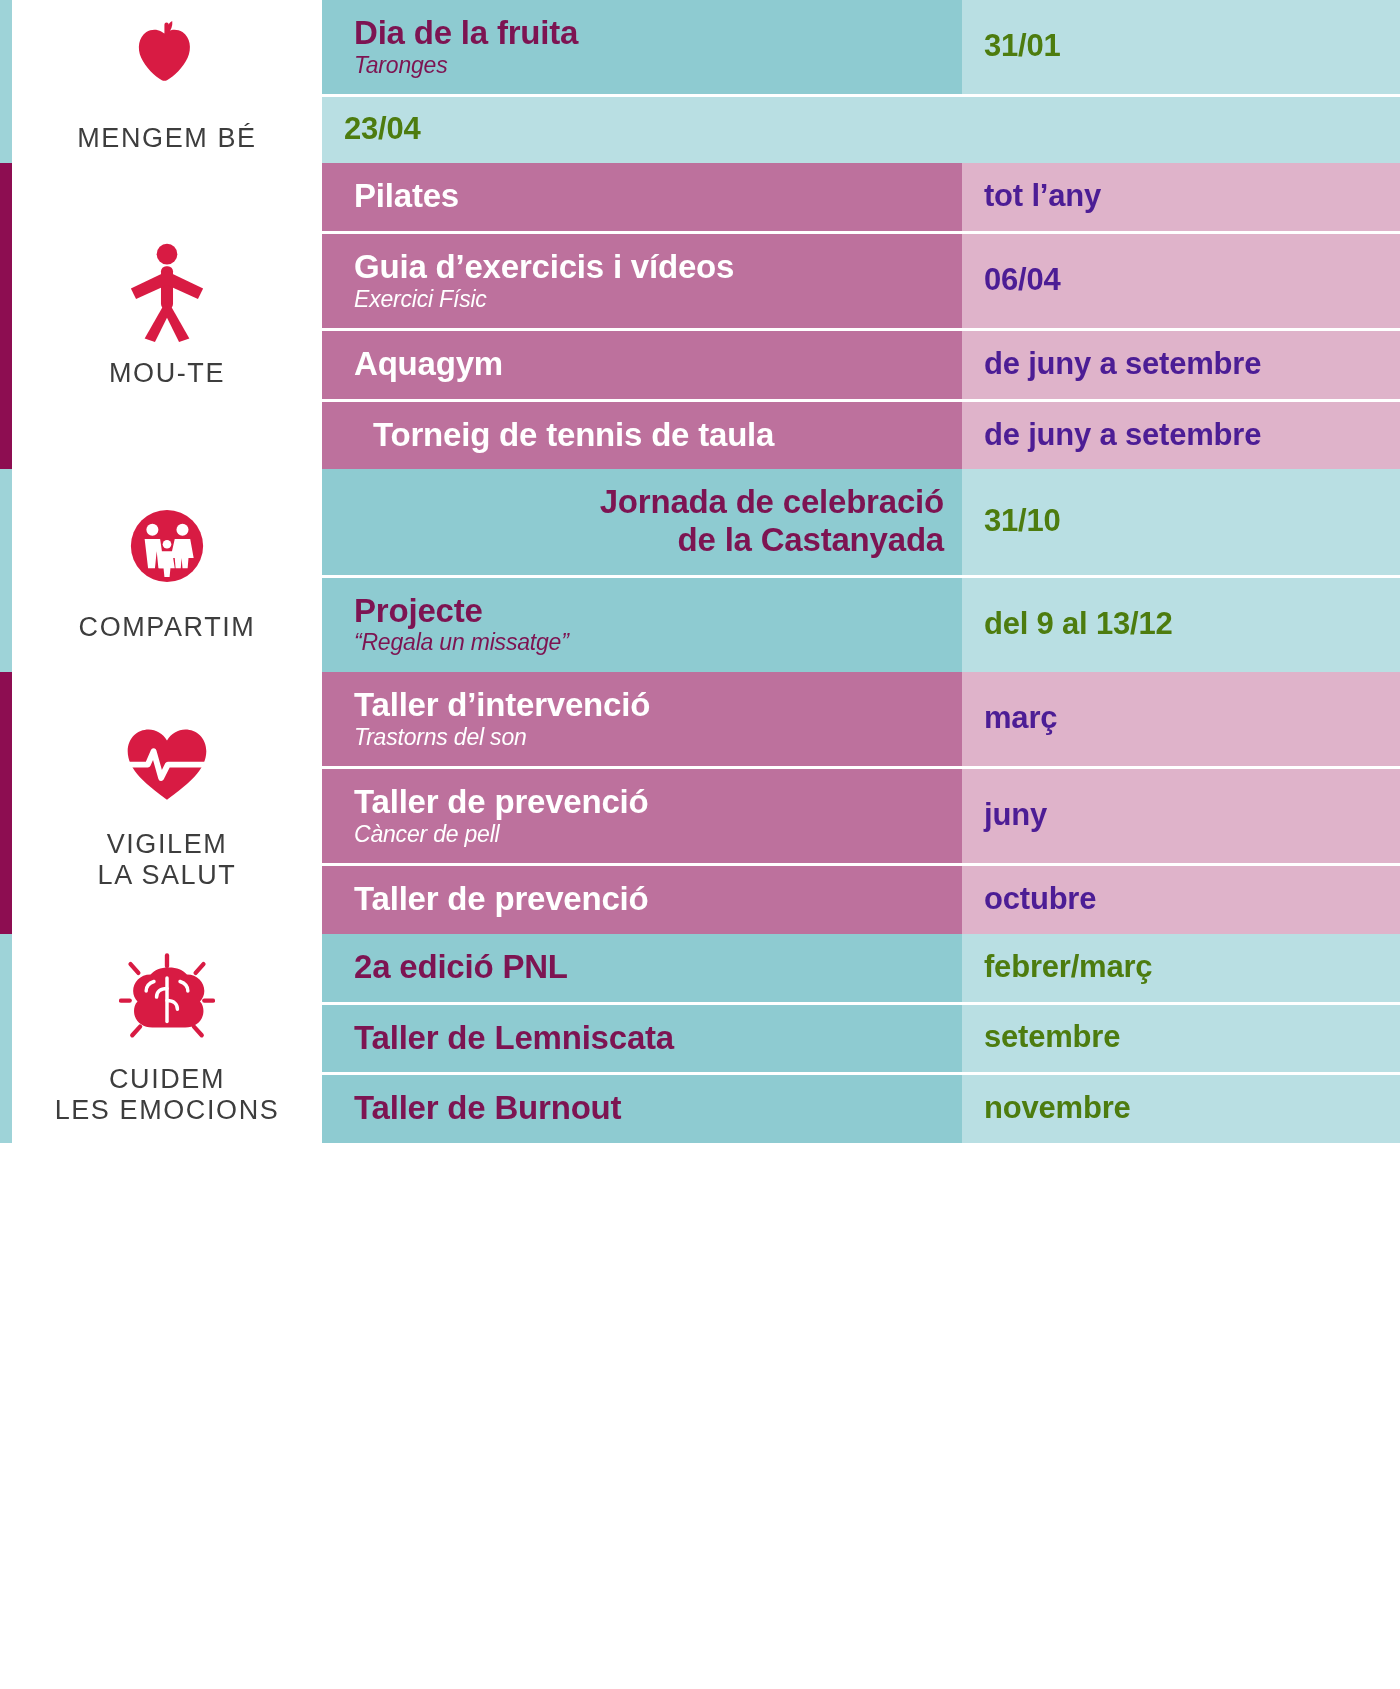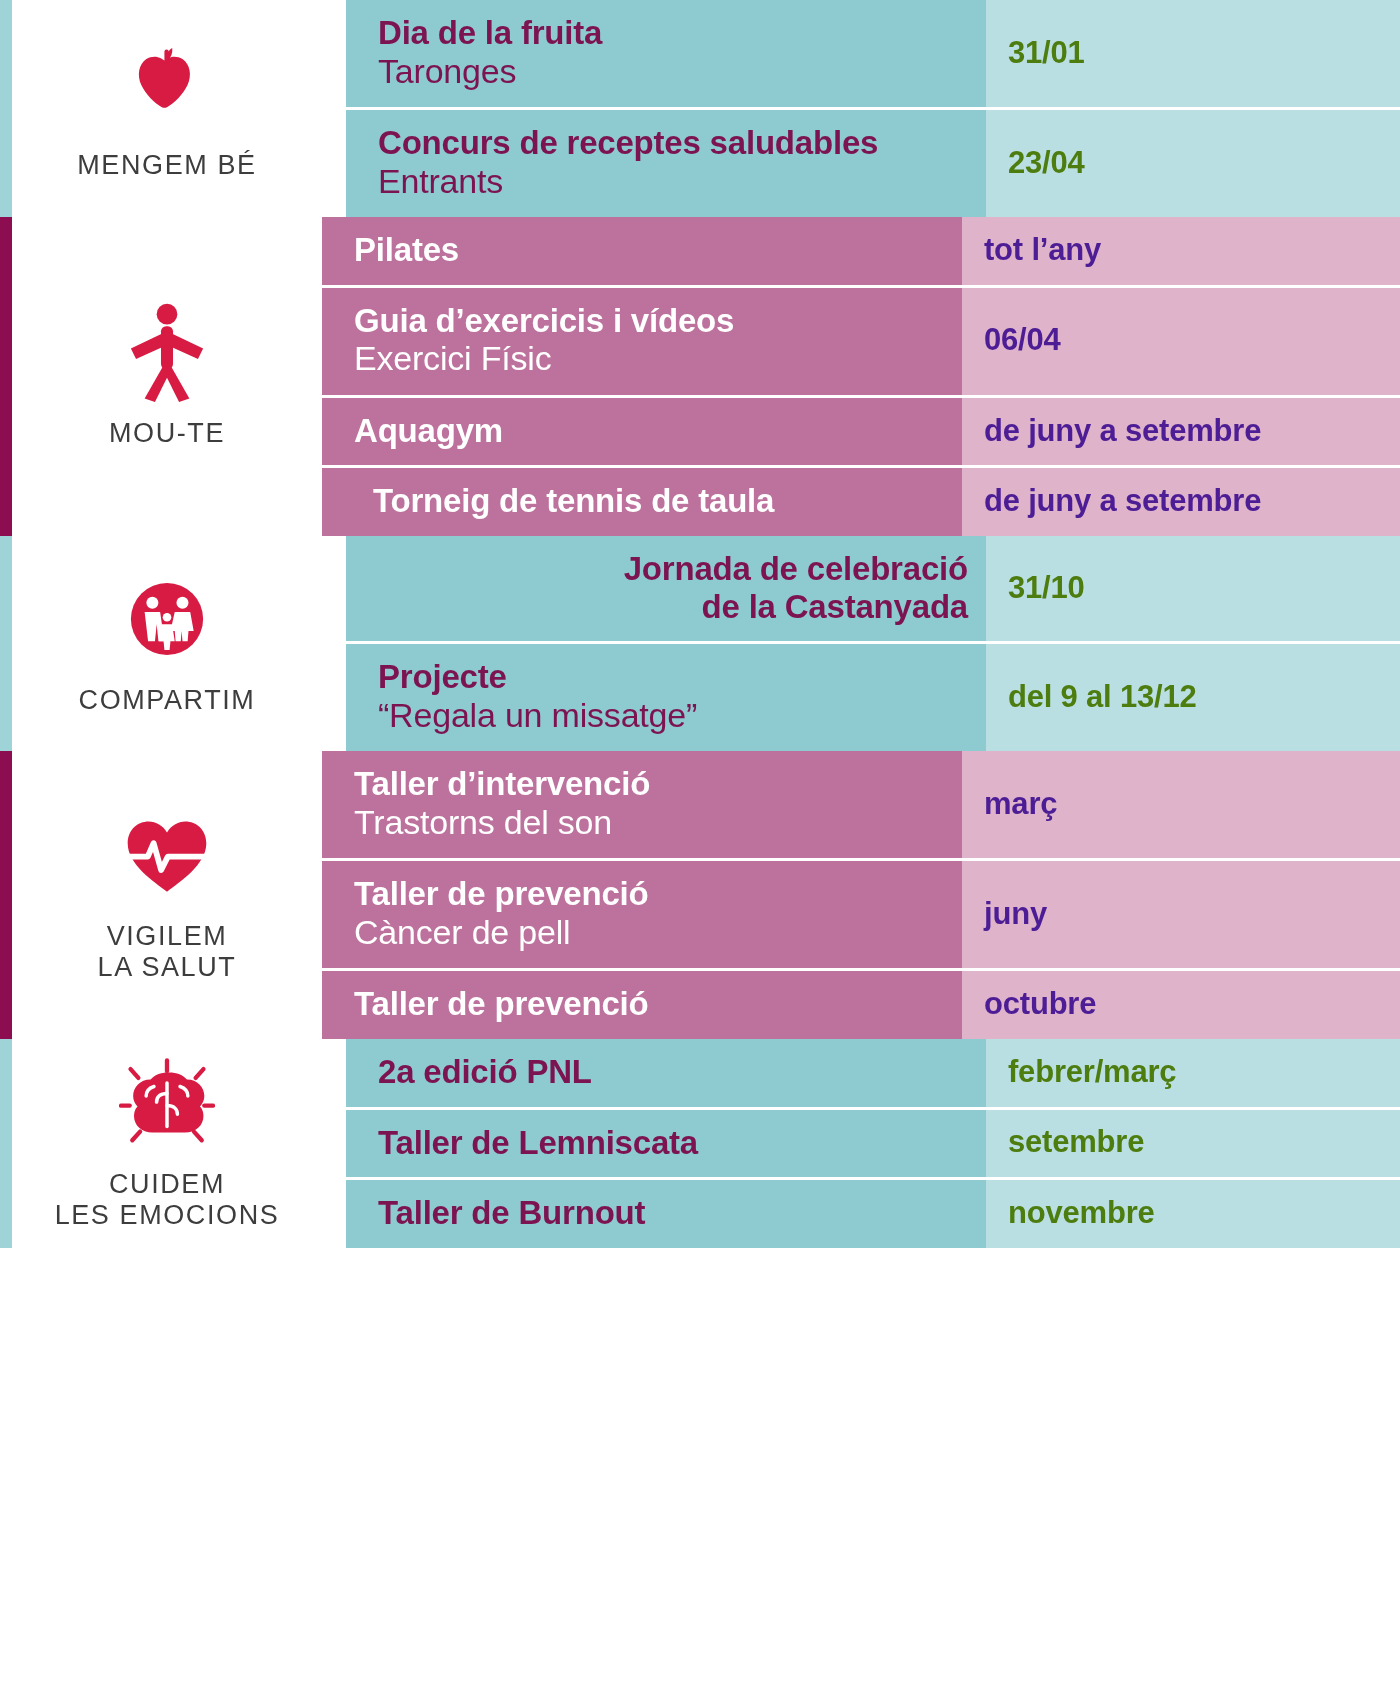--- a/index.html
+++ b/index.html
@@ -72,34 +72,35 @@
     align-items: center;
   }
 
   .t-main {
     font-size: 33px;
     font-weight: bold;
     line-height: 1.14;
     letter-spacing: -0.2px;
   }
   .t-sub {
-    font-size: 34px;
+    font-size: 23px;
+    font-style: italic;
     line-height: 1.16;
     letter-spacing: -0.2px;
   }
   .d-text {
     font-size: 31px;
     font-weight: bold;
     letter-spacing: -0.2px;
   }
 
   
   
   .teal .edge-bar { background: #9ed3d8; }
-  .teal .row-title { background: #8ecbd1; margin-left: 24px; }
+  .teal .row-title { background: #8ecbd1; }
   .teal .row-date  { background: #b9dfe3; }
   .teal .t-main, .teal .t-sub { color: #7d1452; }
   .teal .d-text { color: #4d7c0f; }
 
   
   .mauve .edge-bar { background: #8d0d51; }
   .mauve .row-title { background: #bd719d; }
   .mauve .row-date  { background: #dfb3ca; }
   .mauve .t-main, .mauve .t-sub { color: #ffffff; }
   .mauve .d-text { color: #4c1d95; }
@@ -143,24 +144,20 @@
           <div class="row">
             <div class="row-title">
               <div class="t-main" style="white-space: pre-line;">Dia de la fruita</div>
               <div class="t-sub">Taronges</div>
             </div>
             <div class="row-date">
               <div class="d-text">31/01</div>
             </div>
           </div>
           <div class="row">
-            <div class="row-title">
-              <div class="t-main" style="white-space: pre-line;">Concurs de receptes saludables</div>
-              <div class="t-sub">Entrants</div>
-            </div>
             <div class="row-date">
               <div class="d-text">23/04</div>
             </div>
           </div>
         </div>
       </div>
       <div class="group mauve">
         <div class="edge-bar"></div>
         <div class="icon-col">
           <div class="icon-wrap">

